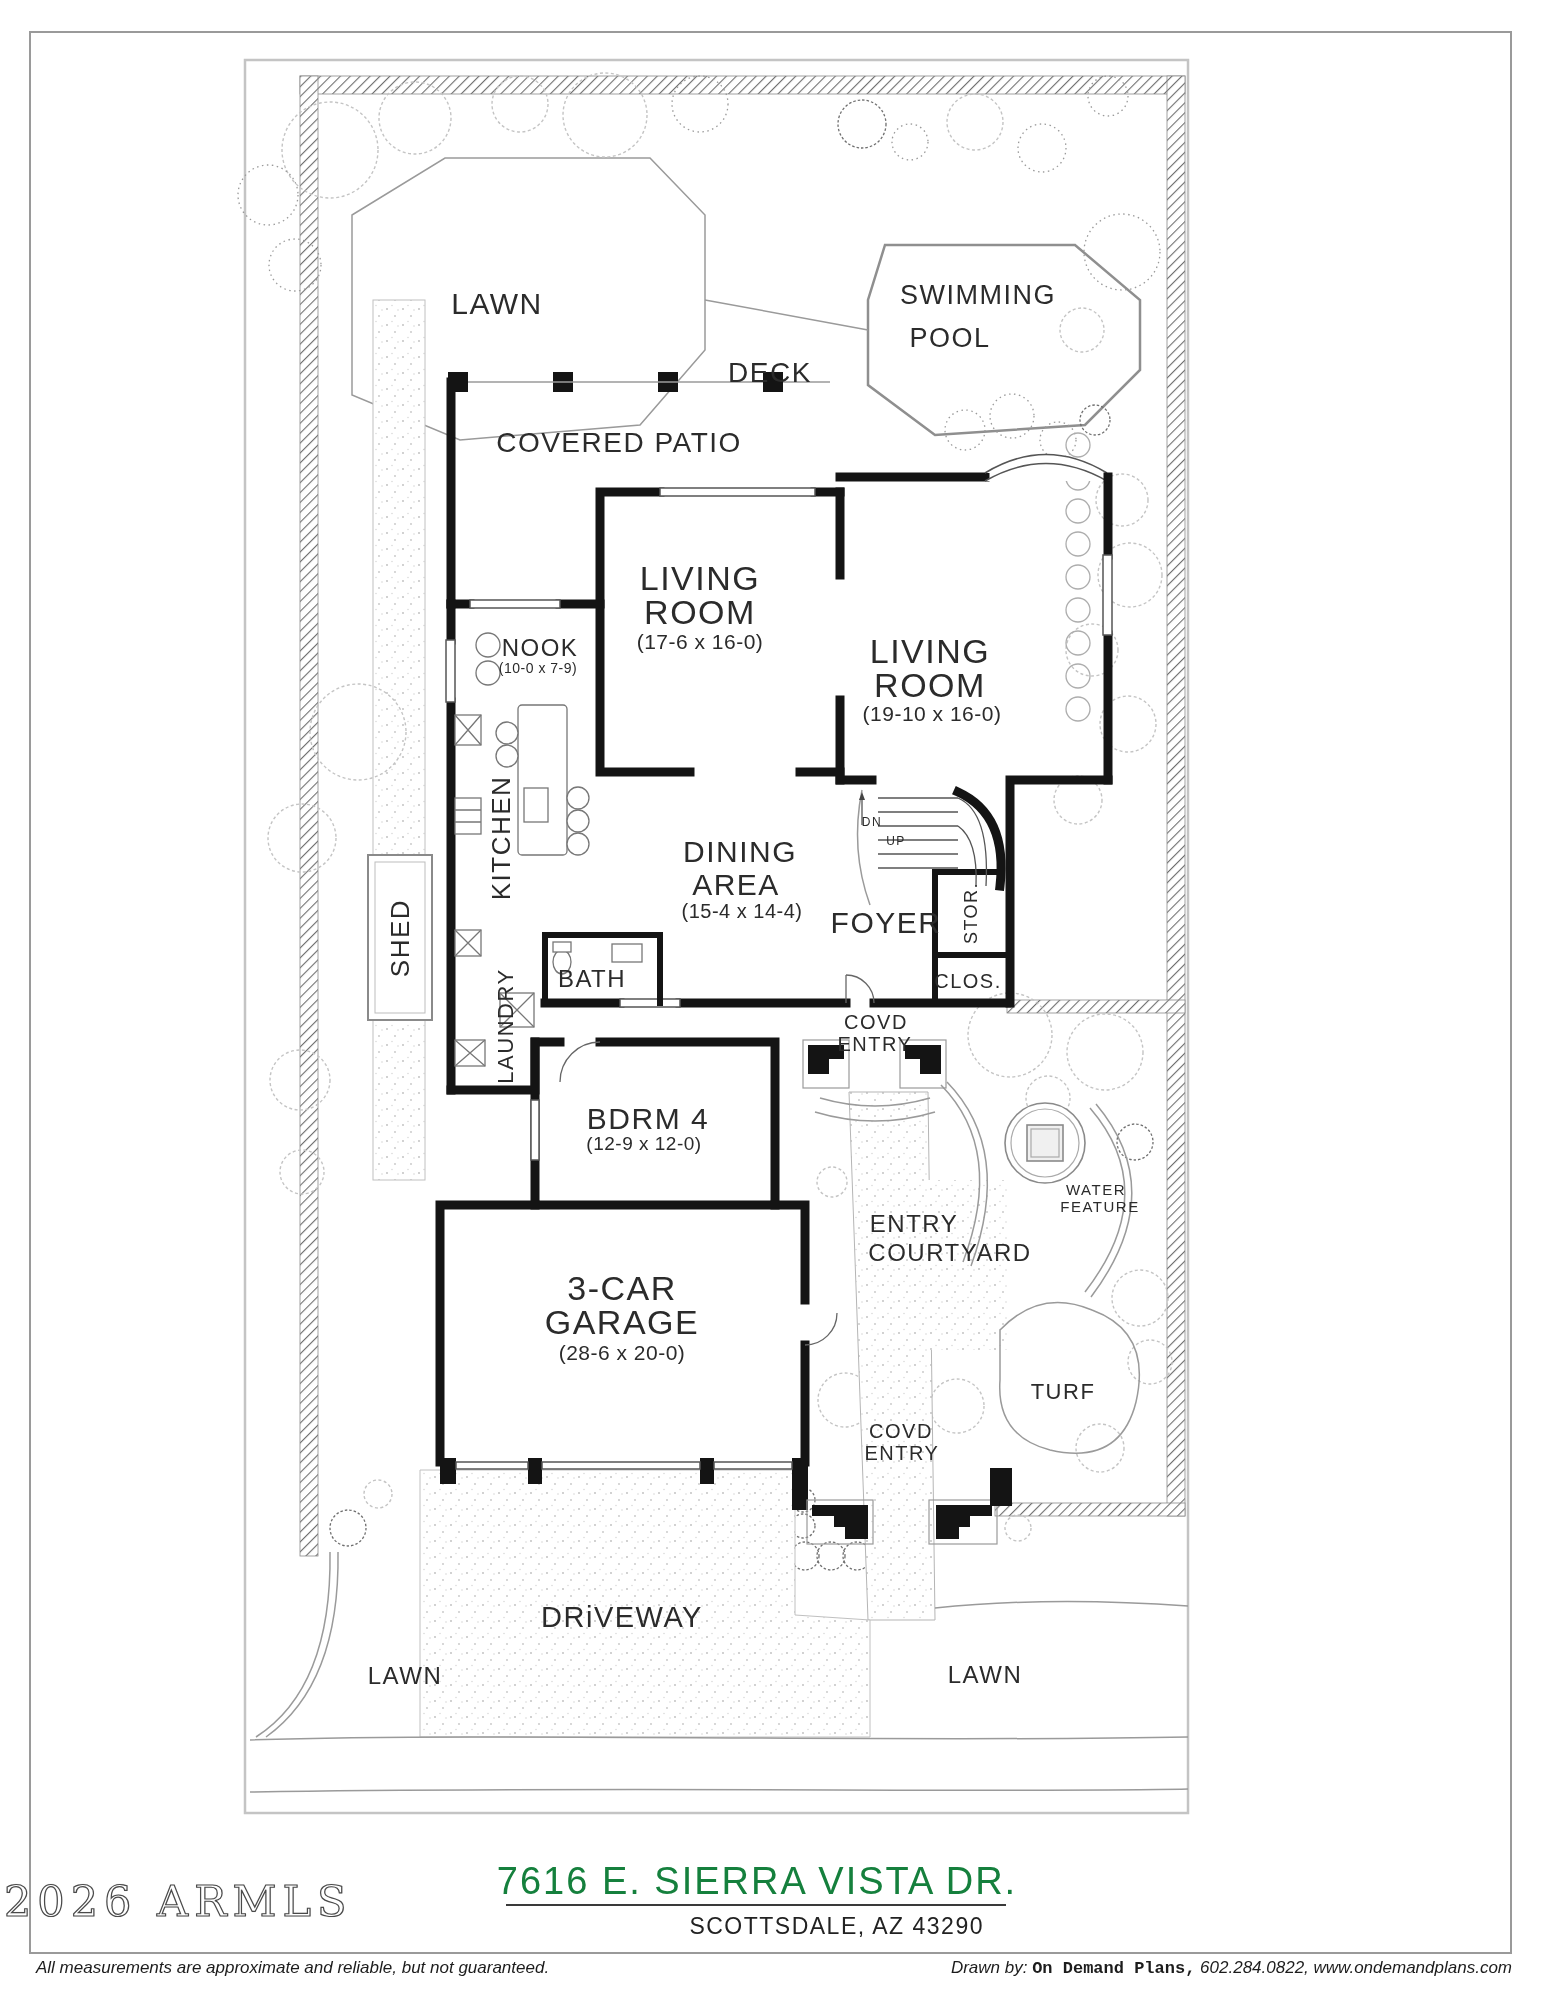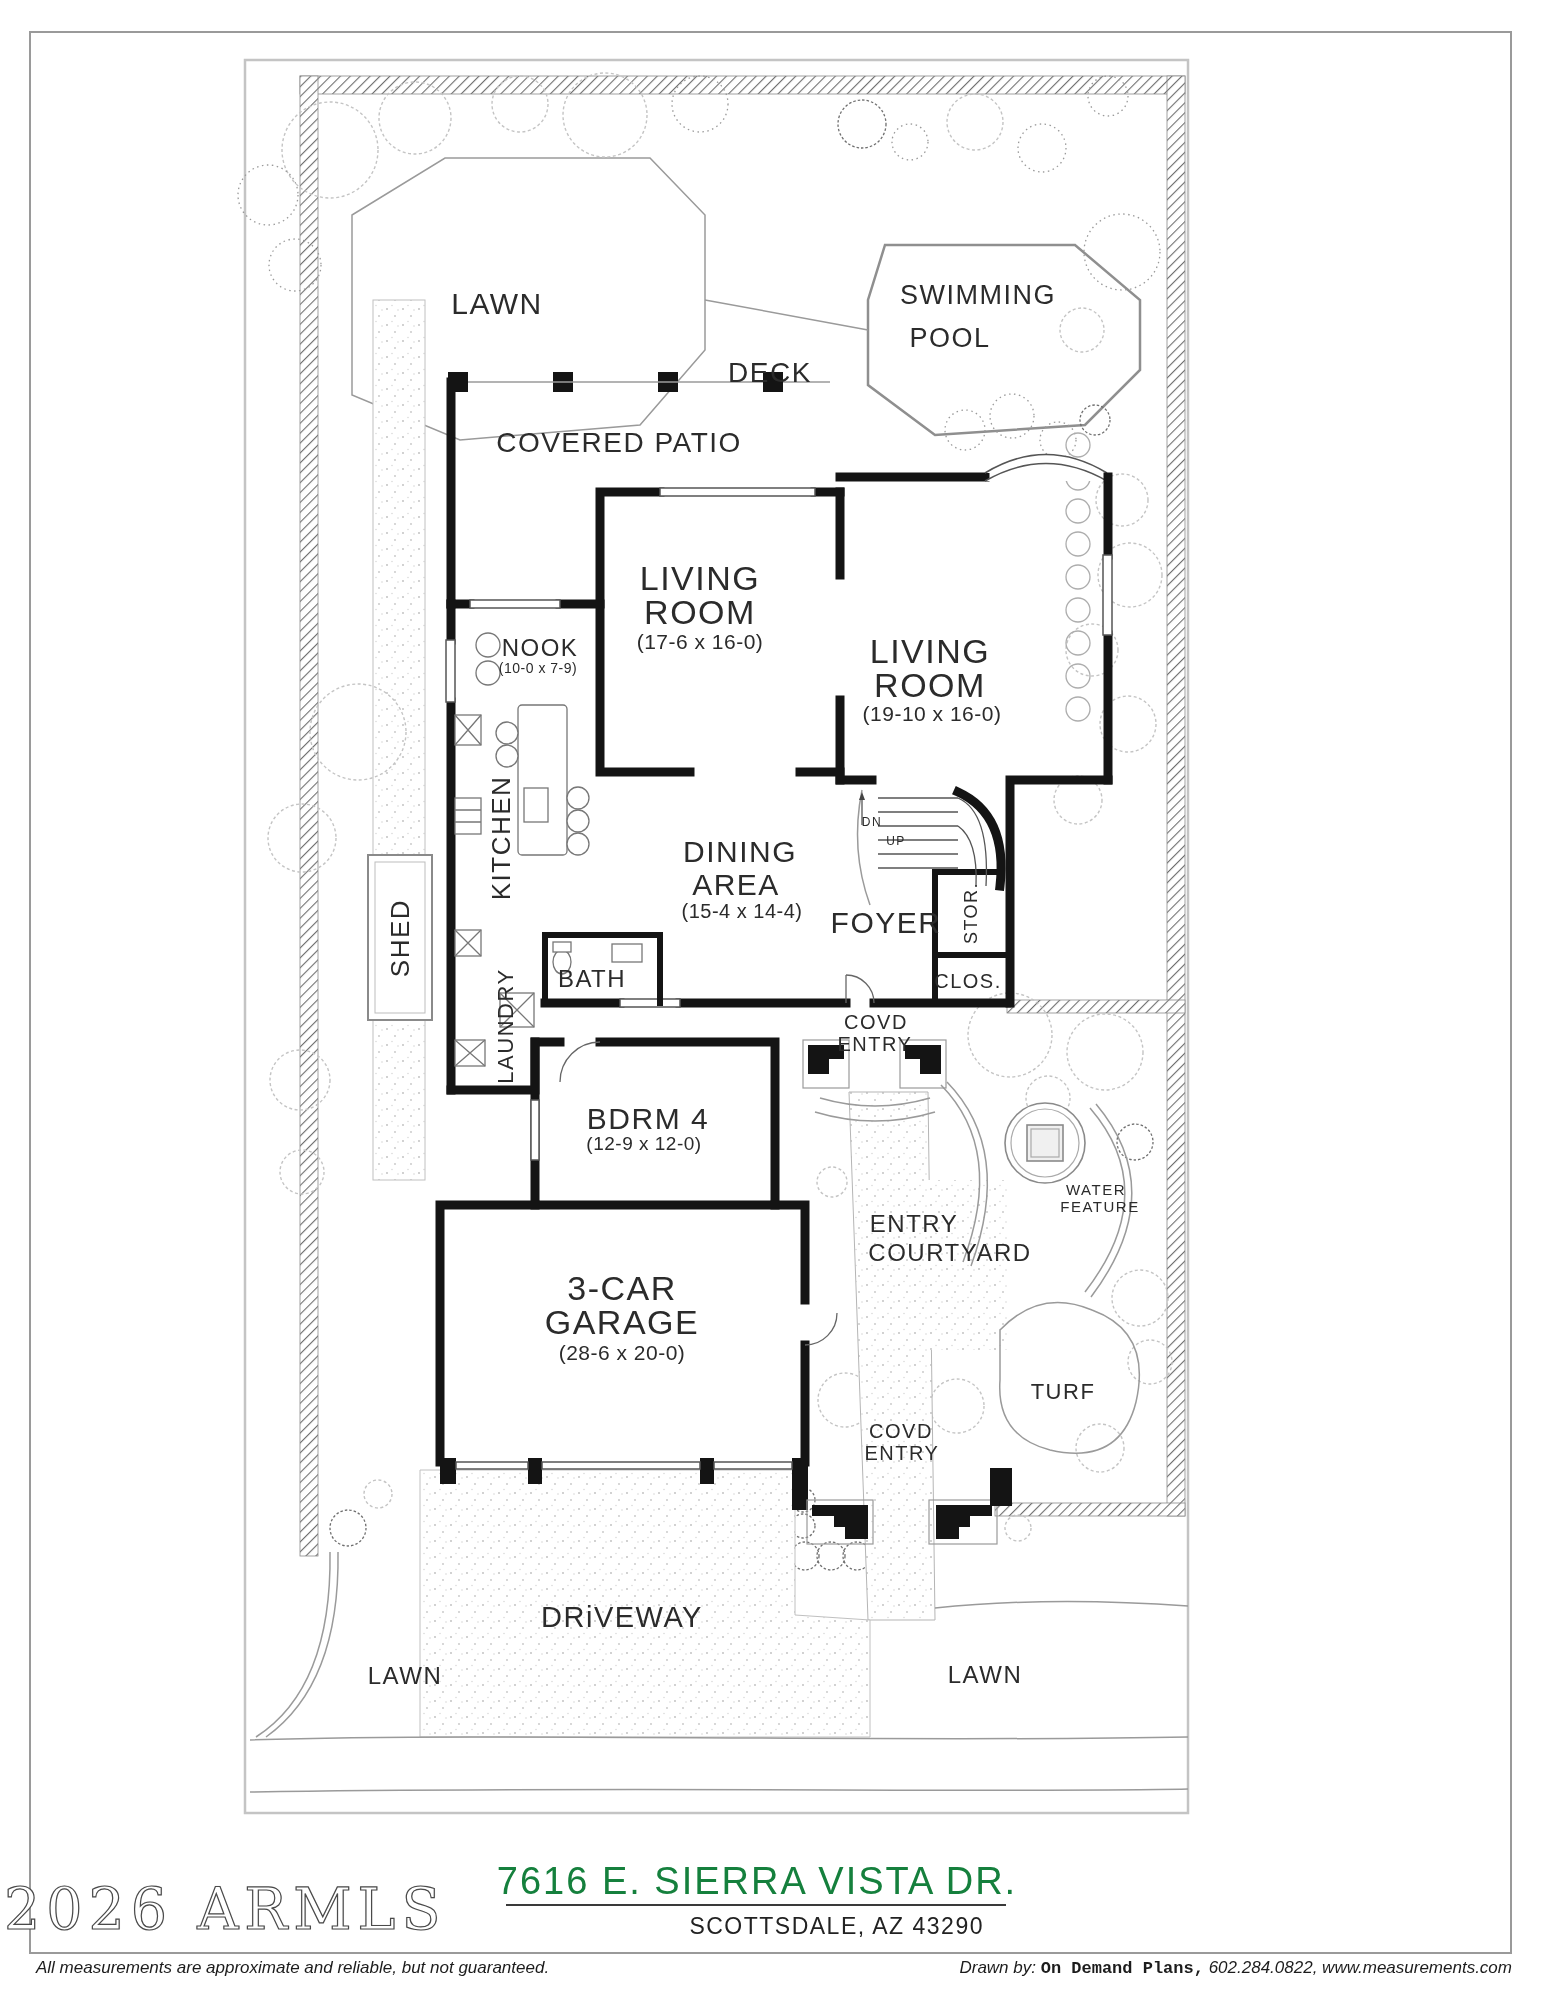--- a/index.html
+++ b/index.html
@@ -23,21 +23,21 @@
   .shrub{stroke:#6f6f6f;stroke-width:1.3;fill:none;stroke-dasharray:2.5 2;}
   .arc{stroke:#666;stroke-width:1.3;fill:none;}
   .tread{stroke:#555;stroke-width:1.3;fill:none;}
   
   .title-line1{position:absolute;left:457px;top:1860px;width:600px;text-align:center;
     font-size:38px;letter-spacing:2px;color:#15803d;}
   .title-underline{position:absolute;left:506px;top:1904px;width:500px;border-top:2px solid #3a3a3a;}
   .title-line2{position:absolute;left:506px;top:1913px;width:500px;text-align:right;padding-right:22px;
     box-sizing:border-box;font-size:23px;letter-spacing:1.5px;color:#222;}
   .watermark{position:absolute;left:4px;top:1876px;font-family:"DejaVu Serif",serif;
-    font-size:57px;letter-spacing:6px;color:#ffffff;-webkit-text-stroke:1.2px #4a4a4a;
+    font-size:43px;letter-spacing:6px;color:#ffffff;-webkit-text-stroke:1.2px #4a4a4a;
     text-shadow:0 0 1px #777;}
   .footer-left{position:absolute;left:36px;top:1958px;font-size:17px;font-style:italic;color:#1c1c1c;text-align:center;}
   .footer-right{position:absolute;right:33px;top:1958px;font-size:17px;color:#1c1c1c;}
   .footer-right .it{font-style:italic;}
   .footer-right .bold{font-weight:bold;font-style:normal;font-family:Liberation Mono, monospace;}
 </style>
 </head>
 <body>
 
 <svg width="1545" height="2000" viewBox="0 0 1545 2000">
@@ -334,14 +334,14 @@
 
 <div class="watermark">2026 ARMLS</div>
 
 <div class="title-line1">7616 E. SIERRA VISTA DR.</div>
 <div class="title-underline"></div>
 <div class="title-line2">SCOTTSDALE, AZ 43290</div>
 
 <div class="footer-left">All measurements are approximate and reliable, but not guaranteed.</div>
 <div class="footer-right">
   <span class="it">Drawn by:</span>
-  <span class="bold">On Demand Plans,</span><span class="it"> 602.284.0822, www.measurements.com</span>
+  <span class="bold">On Demand Plans,</span><span class="it"> 602.284.0822, www.ondemandplans.com</span>
 </div>
 
 </body></html>

